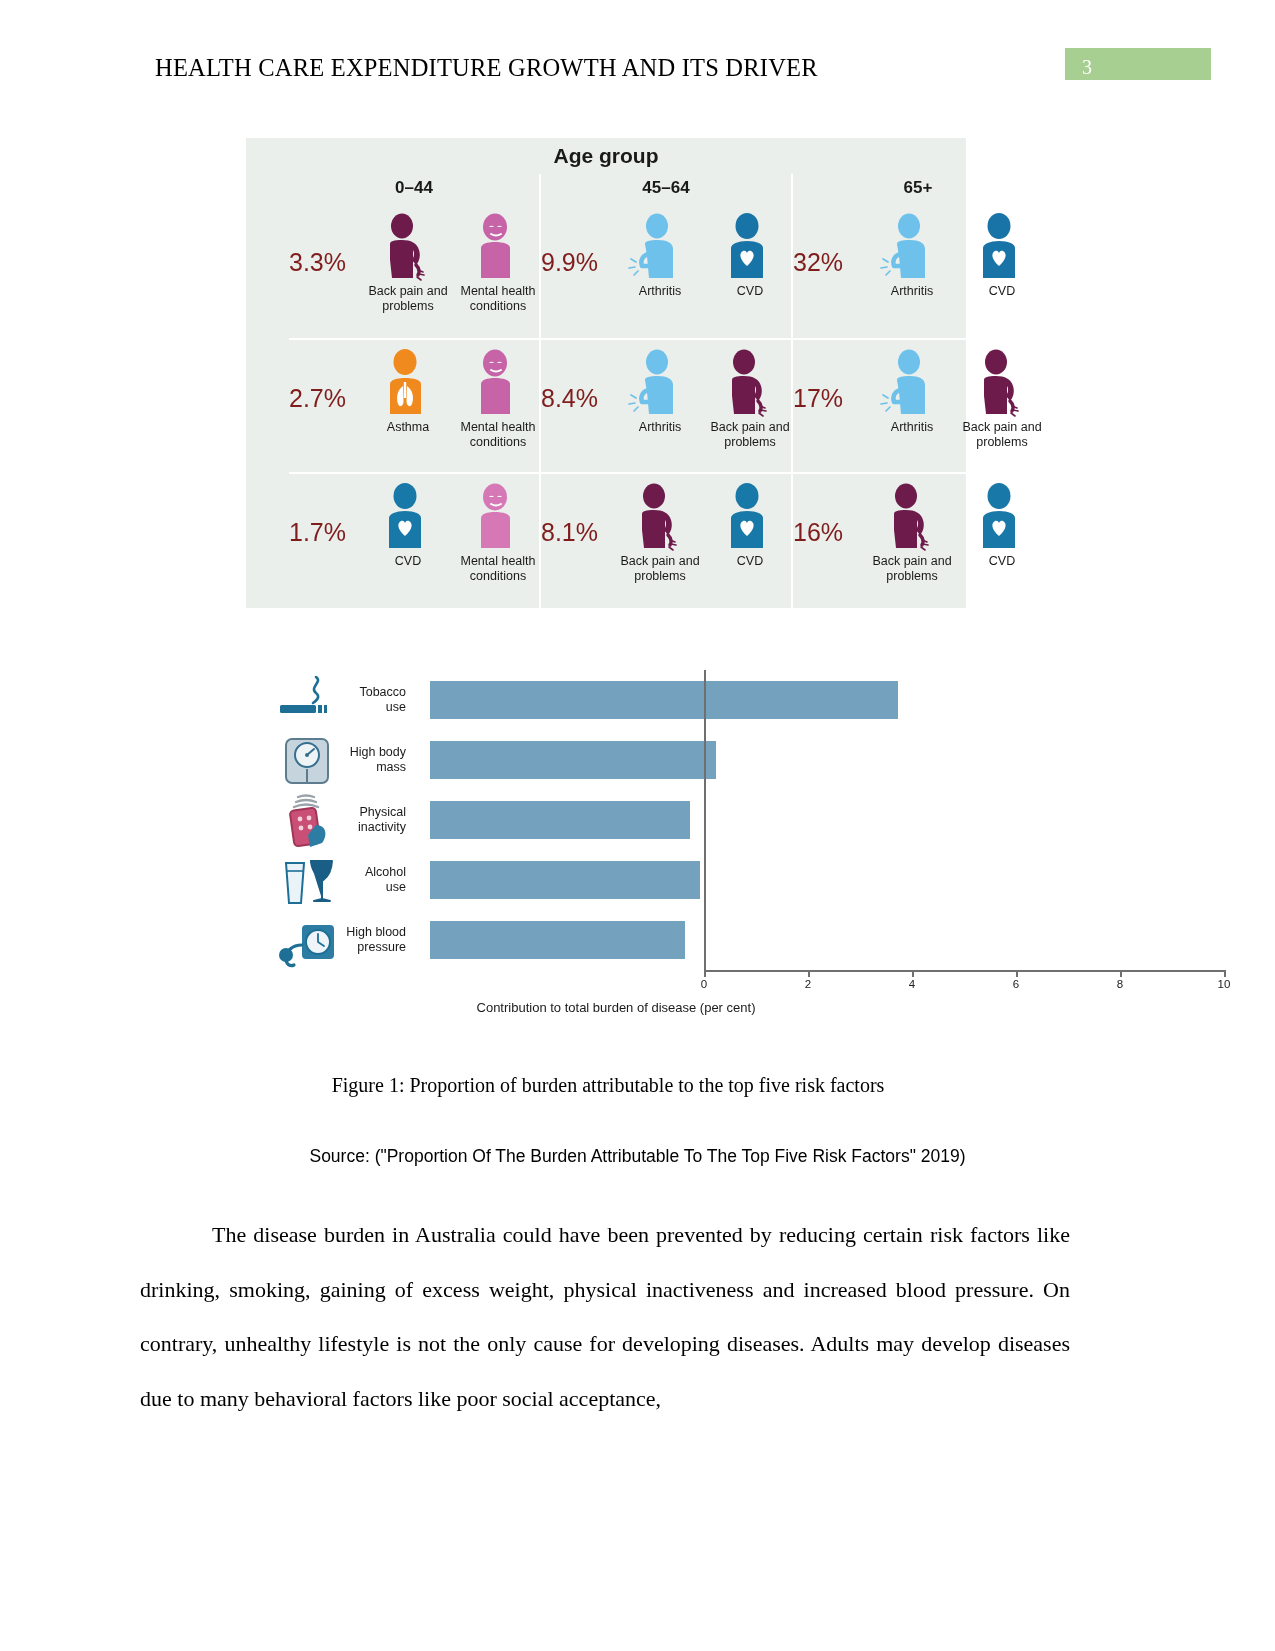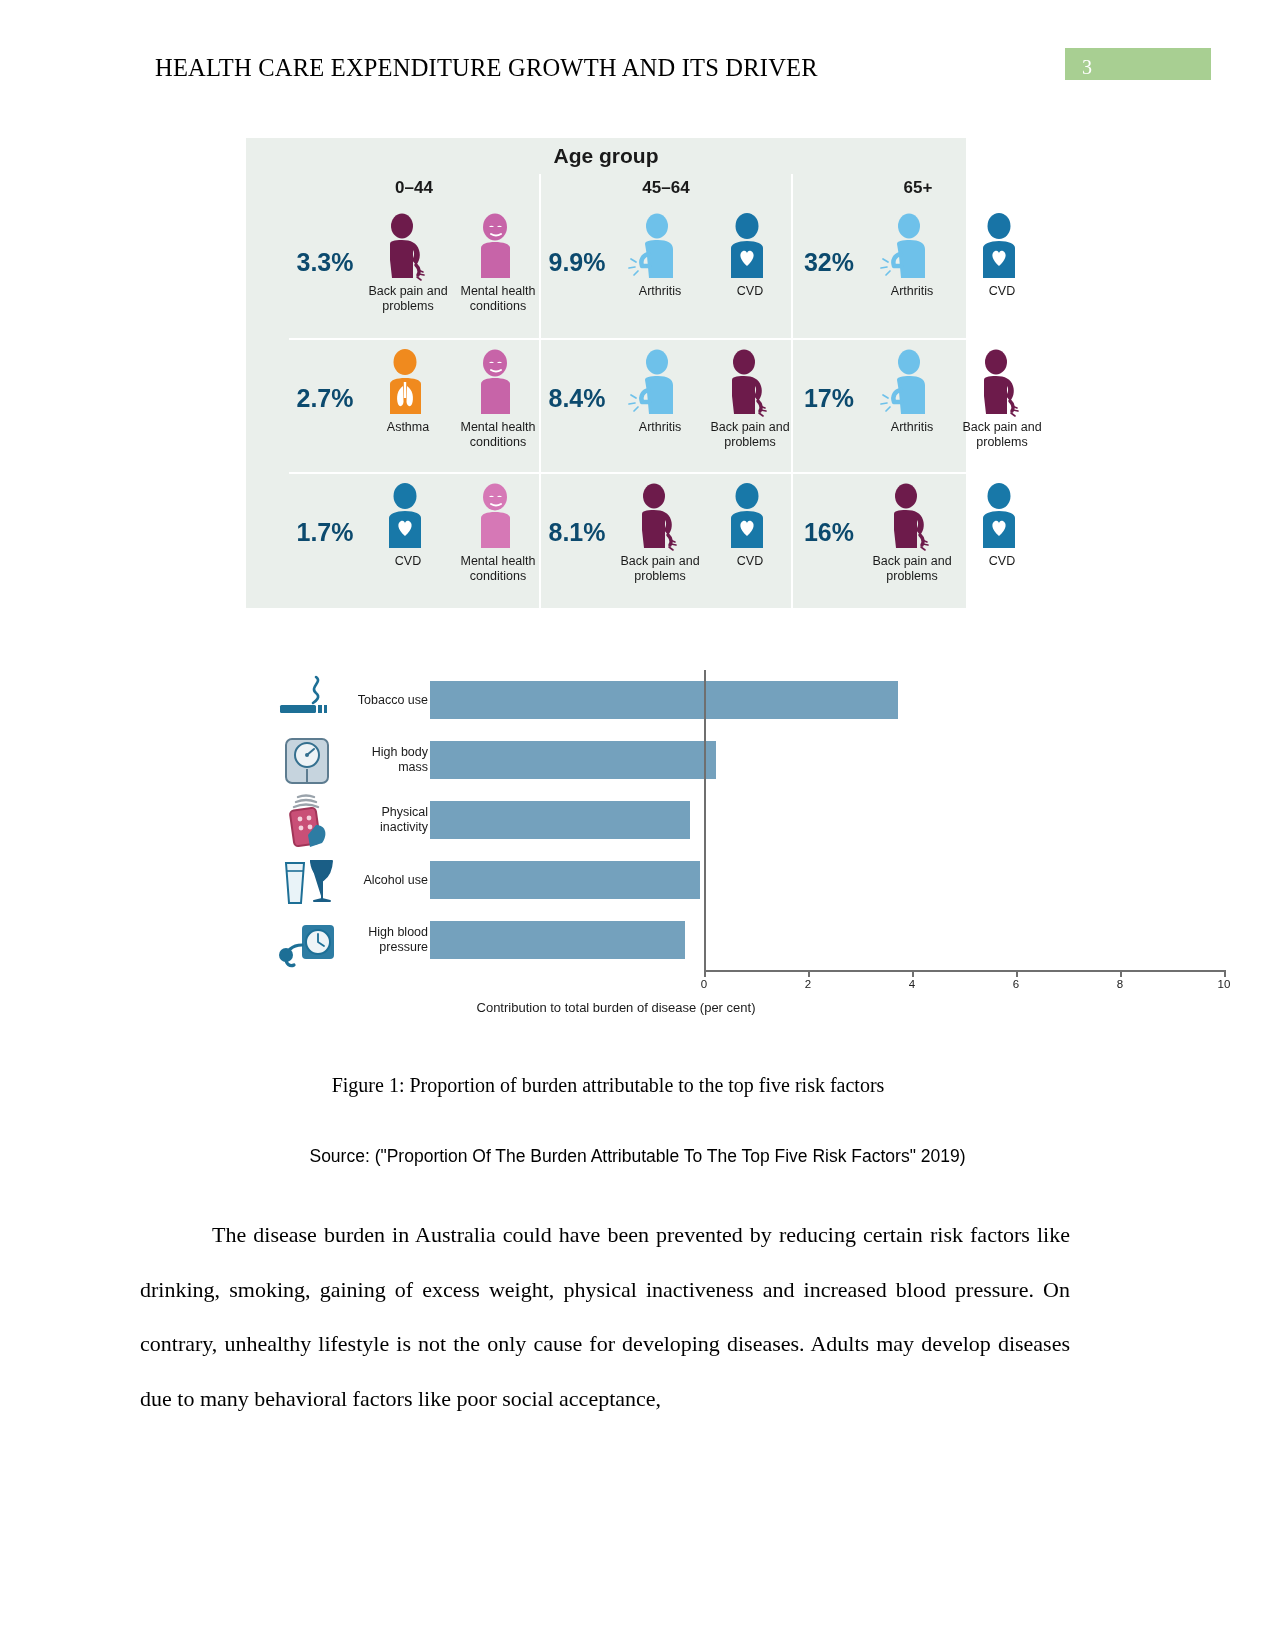--- a/index.html
+++ b/index.html
@@ -97,25 +97,25 @@
     display: flex;
     align-items: flex-start;
     height: 134px;
     padding-top: 6px;
     box-sizing: border-box;
   }
   .ig-row + .ig-row { border-top: 2px solid #ffffff; }
   .ig-pct {
     width: 76px;
     flex: 0 0 76px;
-    text-align: center;
-    font-family: "Liberation Sans", sans-serif;
-    font-weight: bold;
+    text-align: left;
+    font-family: "Liberation Sans", sans-serif;
+    font-weight: normal;
     font-size: 25px;
-    color: #0c4a6e;
+    color: #7f1d1d;
     padding-top: 38px;
     padding-right: 4px;
     box-sizing: border-box;
   }
   .ig-items {
     flex: 1 1 auto;
     display: flex;
     justify-content: space-between;
     gap: 8px;
     padding-left: 2px;
@@ -161,21 +161,21 @@
     position: relative;
   }
   .bc-label {
     width: 88px;
     flex: 0 0 88px;
     text-align: right;
     font-family: "Liberation Sans", sans-serif;
     font-size: 12.5px;
     line-height: 15px;
     color: #1a1a1a;
-    padding-right: 2px;
+    padding-right: 24px;
     box-sizing: border-box;
   }
   .bc-track {
     flex: 1 1 auto;
     position: relative;
     height: 60px;
   }
   .bc-bar {
     position: absolute;
     top: 11px;

